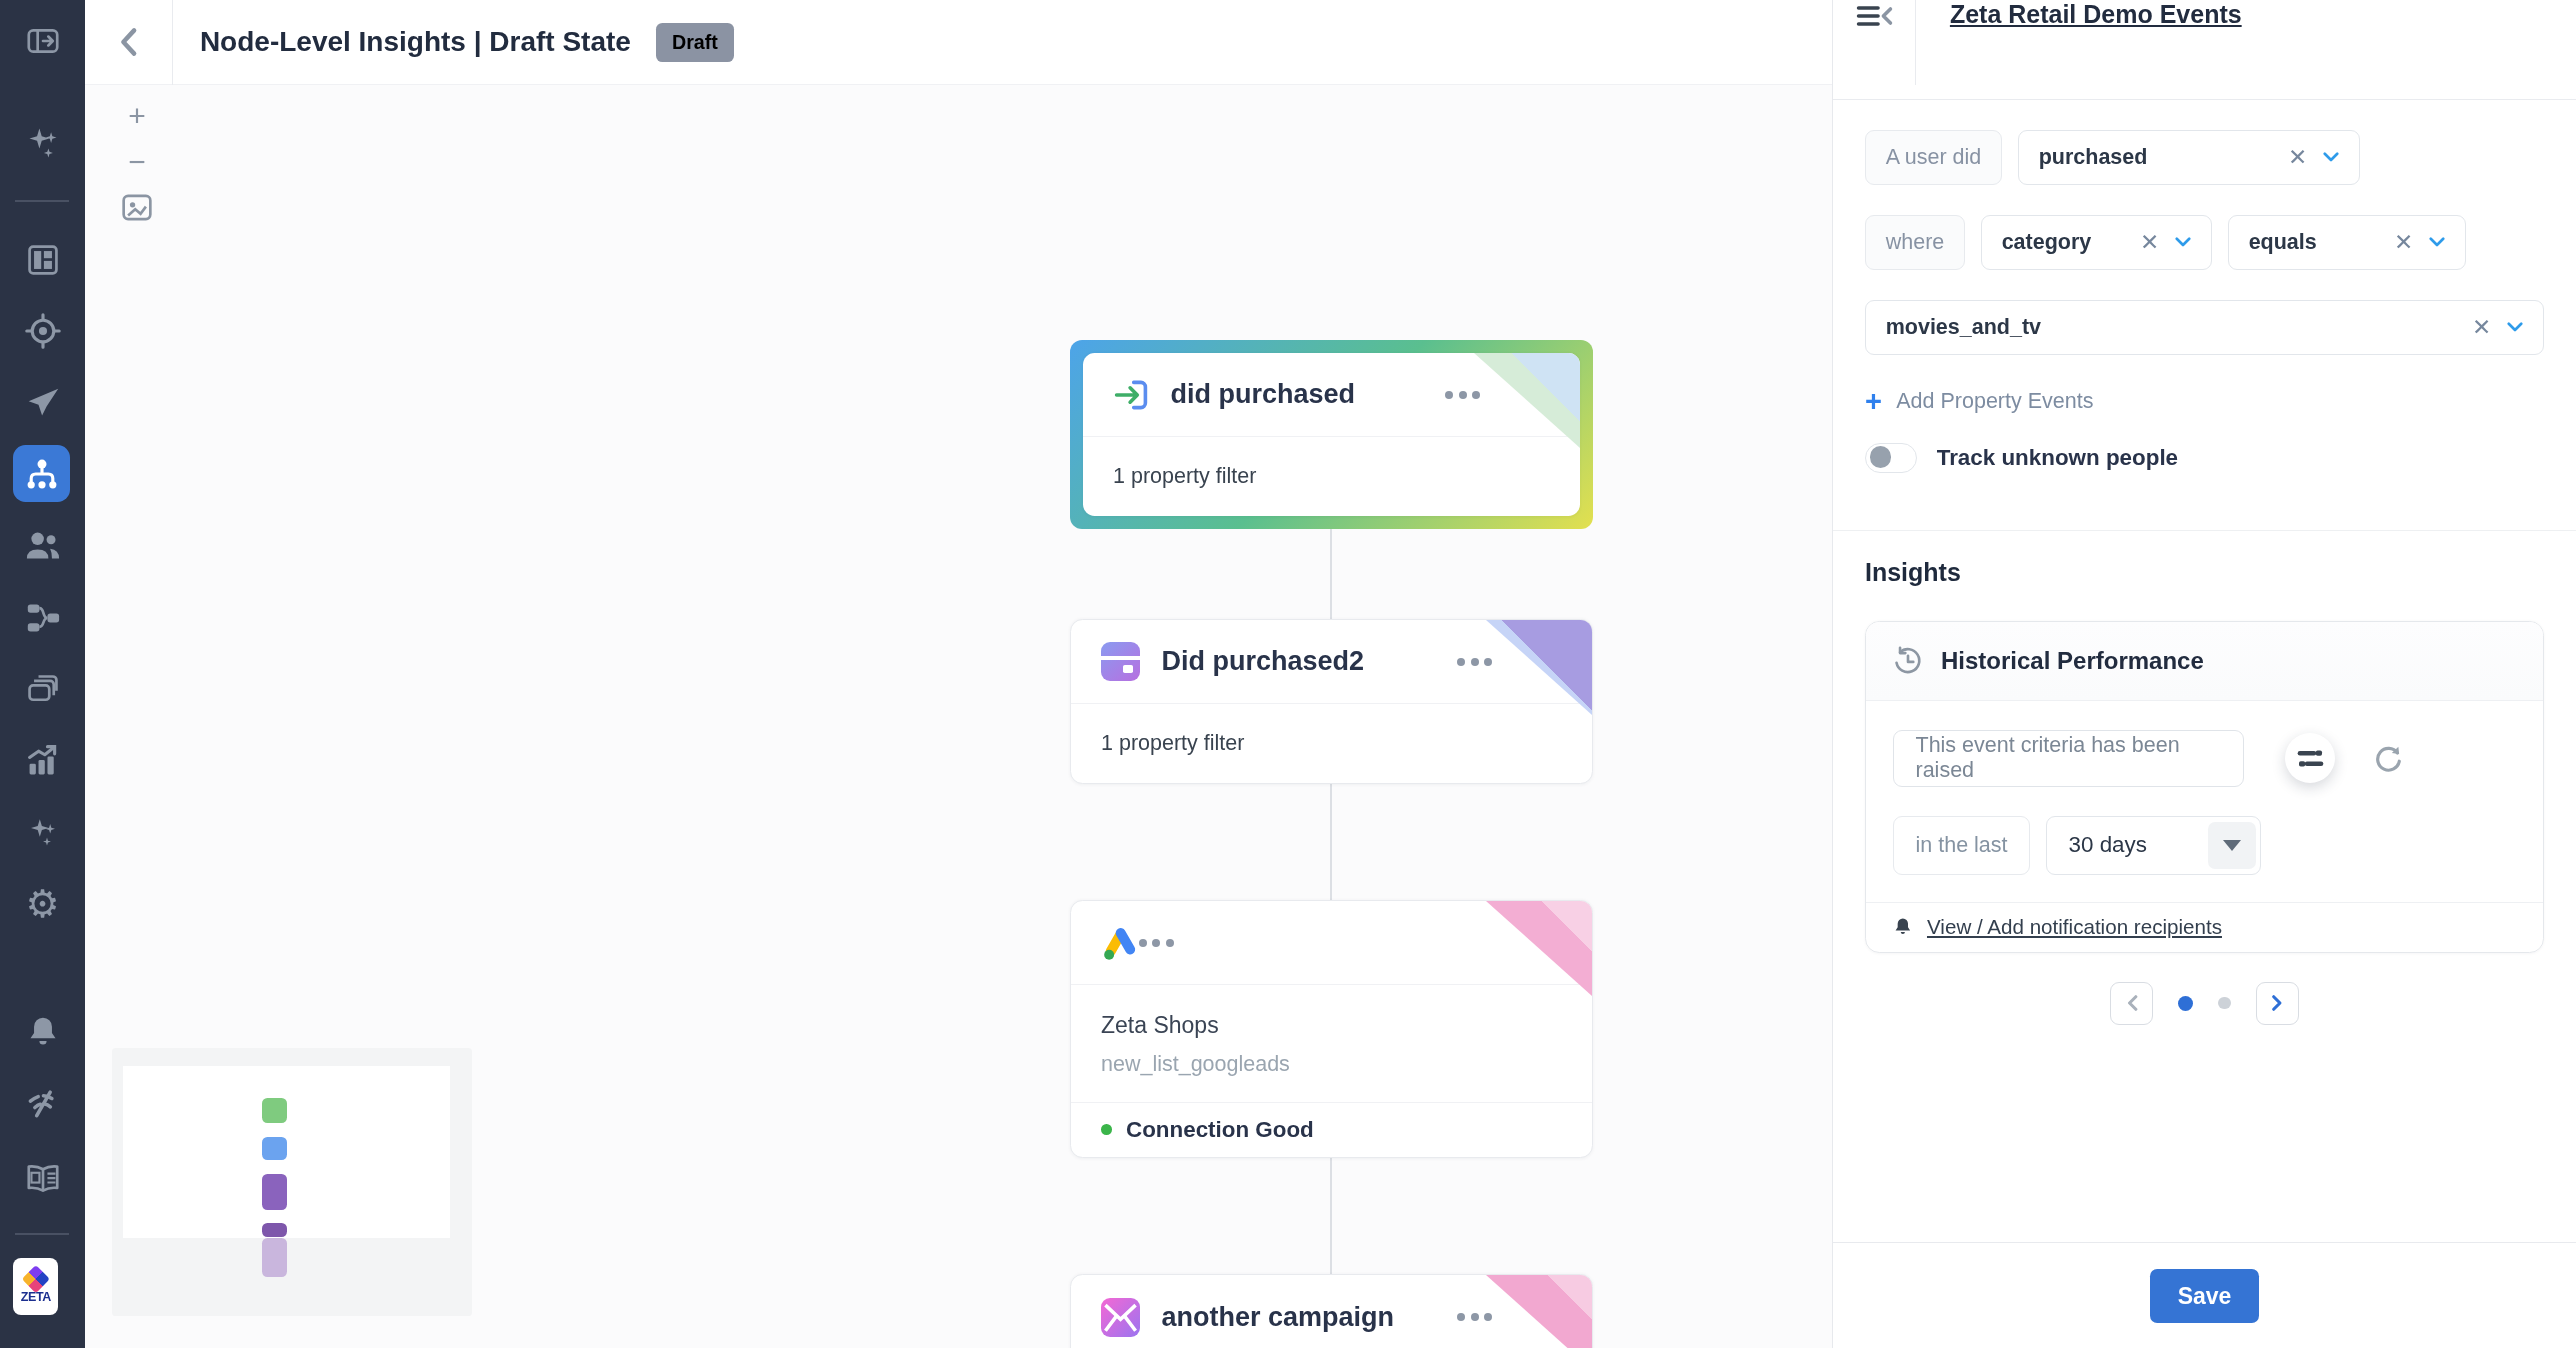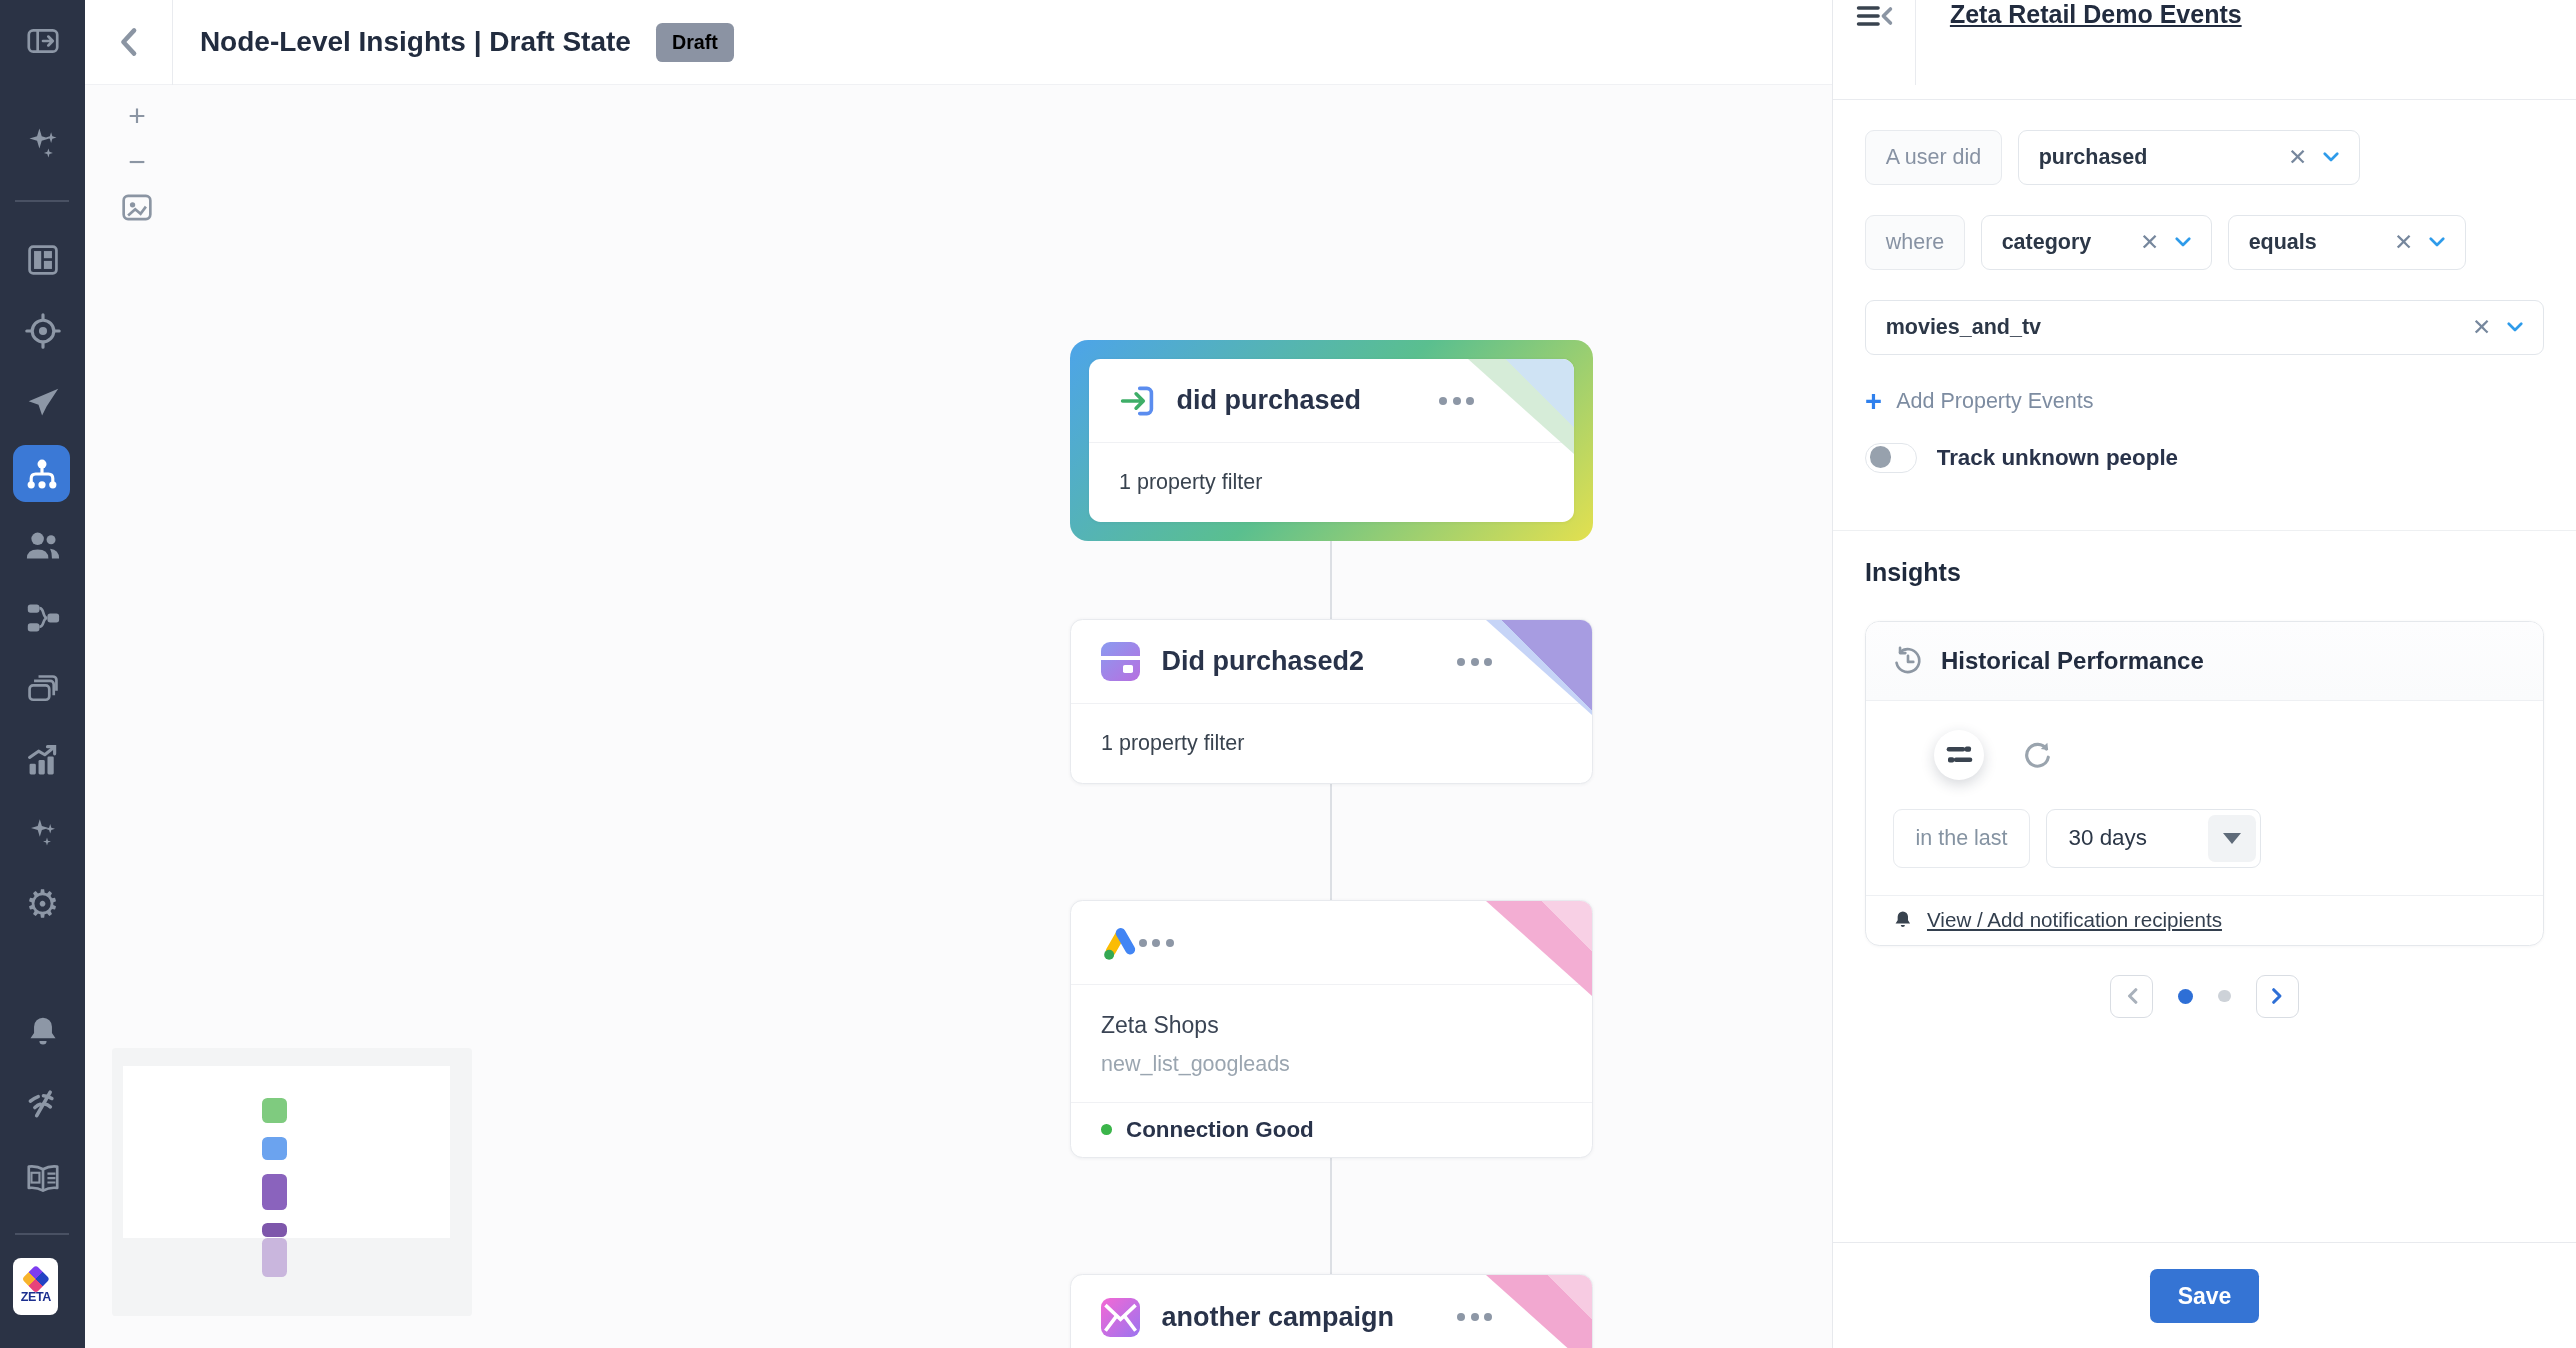--- a/index.html
+++ b/index.html
@@ -29,21 +29,21 @@
 
   
   .canvas { position:absolute; left:85px; top:85px; width:1747px; height:1264px; background:#fbfbfc; }
   .zoomctrl { position:absolute; left:25px; top:16px; width:54px; display:flex; flex-direction:column; align-items:center; gap:16px; color:#8b95a3; }
   .zoomctrl .zbtn { font-size:30px; line-height:1; }
   .edge-line { position:absolute; left:1245px; top:417px; bottom:0; width:1.8px; background:#dcdfe4; }
 
   .node { position:absolute; left:985px; width:523px; }
   .node-card { background:#fff; border:1.8px solid #e8eaee; border-radius:12.5px; overflow:hidden;
     box-shadow:0 0.9px 3.6px rgba(20,30,50,.05); position:relative; }
-  .node.selected { padding:19px; border-radius:18px;
+  .node.selected { padding:13px; border-radius:12px;
     background:linear-gradient(135deg,#4da4e9,#5abf8f 50%,#e3e04f); }
   .node.selected .node-card { border:none; border-radius:11.6px; }
   .node-head { position:relative; height:84px; display:flex; align-items:center; padding:0 30px;
     border-bottom:1.8px solid #f0f1f4; }
   .node-title { margin-left:21.5px; font-size:27px; font-weight:700; color:#29334a; flex:1; }
   .node-menu { display:flex; gap:5.4px; margin-right:70px; z-index:2; }
   .node-menu i { width:8px; height:8px; border-radius:50%; background:#8d97a6; }
   .node-body { height:79px; display:flex; align-items:center; padding:0 30px; font-size:21.5px; color:#39434f; }
   .node-line1 { padding:27px 30px 0; font-size:23px; color:#3a4454; }
   .node-line2 { padding:12.5px 30px 25px; font-size:21.5px; color:#9aa5b0; }
@@ -460,20 +460,23 @@
       <div class="card-head">
         <svg width="30" height="30" viewBox="0 0 34 34">
             <path d="M8 7 a13 13 0 1 1 -4 12" fill="none" stroke="#8d97a3" stroke-width="3" stroke-linecap="round"></path>
             <path d="M8 2 v6 h6" fill="none" stroke="#8d97a3" stroke-width="3" stroke-linecap="round" stroke-linejoin="round"></path>
             <path d="M17 11 v7 h6" fill="none" stroke="#8d97a3" stroke-width="3" stroke-linecap="round" stroke-linejoin="round"></path>
           </svg>
         <span class="card-title">Historical Performance</span>
       </div>
       <div class="card-main">
         <div class="criteria-row">
+          <div class="criteria-box">
+              <span>This event criteria has been raised</span>
+            </div>
           <div class="circle-btn">
             <svg width="27" height="23" viewBox="0 0 30 26">
                 <path d="M3 7 h16" stroke="#3a4450" stroke-width="5" stroke-linecap="round"></path>
                 <rect x="21" y="4" width="7" height="6" rx="2" fill="#3a4450"></rect>
                 <path d="M11 19 h16" stroke="#3a4450" stroke-width="5" stroke-linecap="round"></path>
                 <rect x="2" y="16" width="7" height="6" rx="2" fill="#3a4450"></rect>
               </svg>
           </div>
           <div class="refresh-btn">
             <svg width="29" height="29" viewBox="0 0 32 32">

